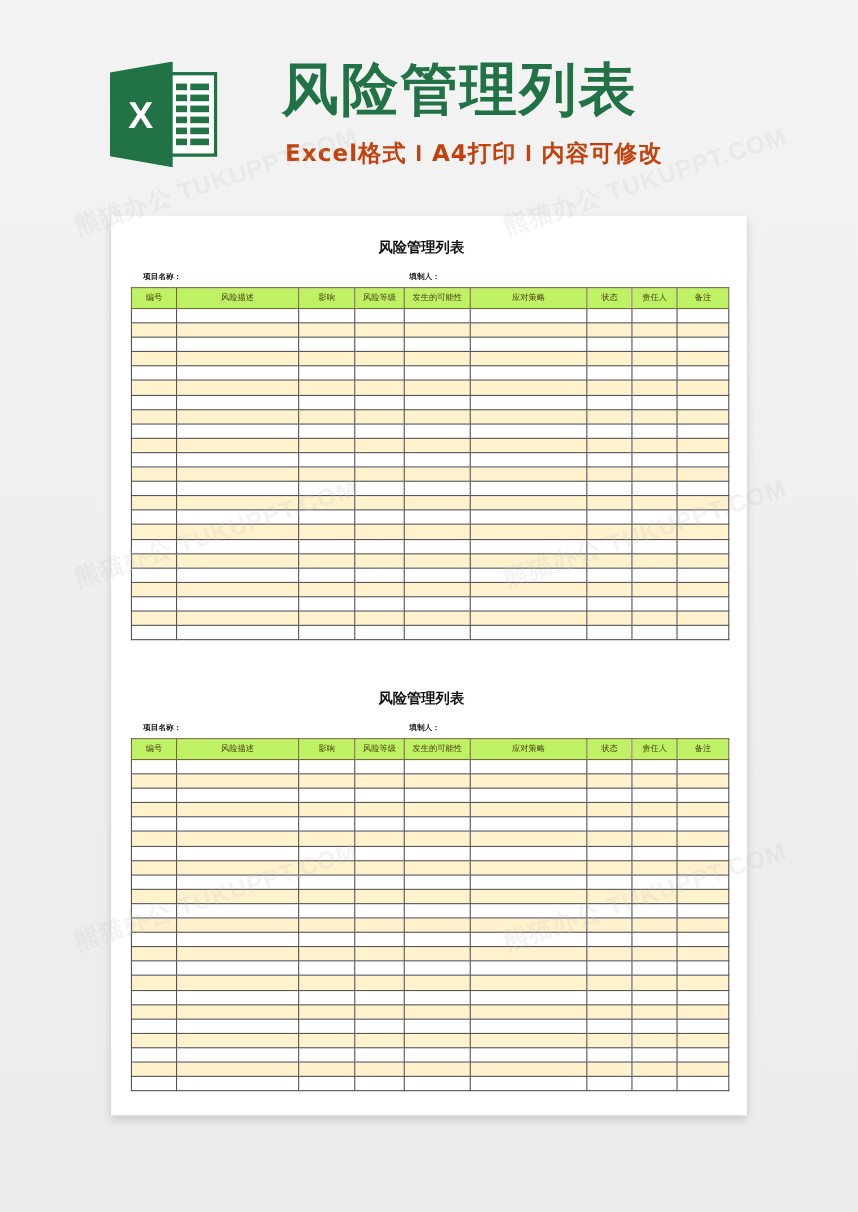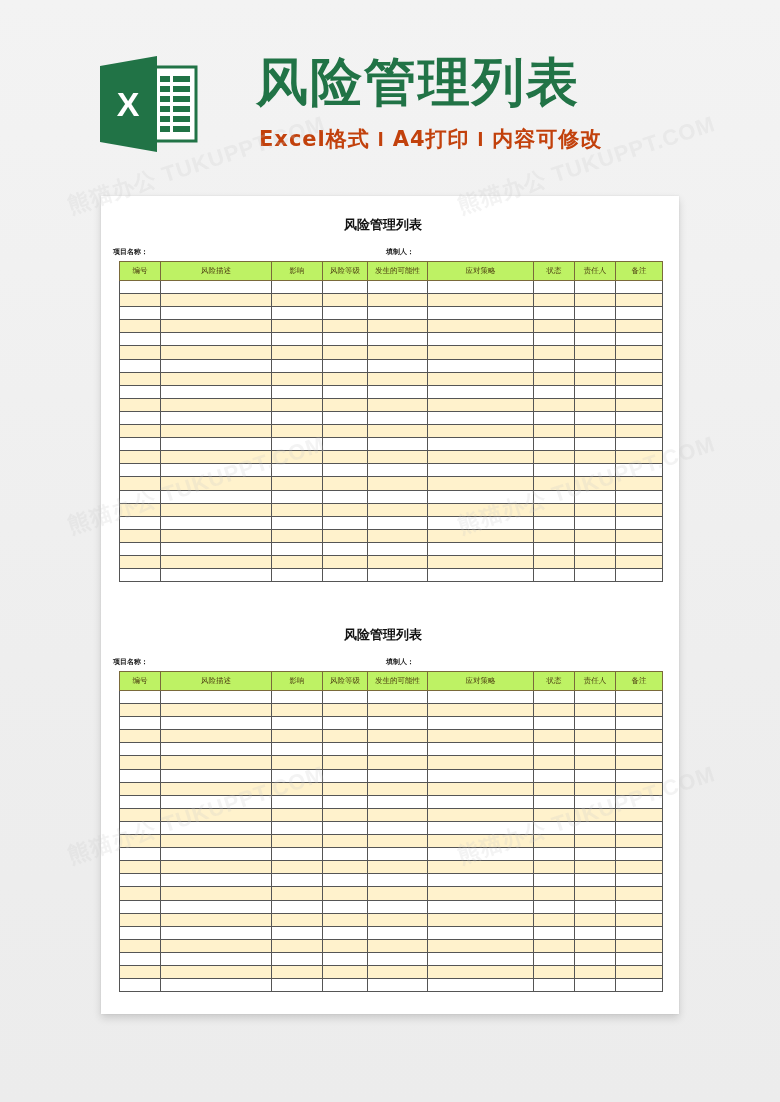--- a/index.html
+++ b/index.html
@@ -26,22 +26,22 @@
     position: absolute; left: 101px; top: 196px; width: 578px; height: 818px;
     background: #ffffff;
     box-shadow: 0 4px 8px rgba(0,0,0,0.15), 0 0 2px rgba(0,0,0,0.08);
   }
   .sheet { position: absolute; left: 0; width: 578px; }
   .sheet-title {
     position: absolute; left: 0; width: 564px; text-align: center;
     font-size: 13px; font-weight: bold; color: #111; top: 20px;
   }
   .meta { position: absolute; top: 51px; font-size: 7px; font-weight: bold; color: #222; }
-  .meta.project { left: 12px; }
-  .meta.maker { left: 285px; }
+  .meta.project { left: 29px; }
+  .meta.maker { left: 271px; }
   table.risk {
     position: absolute; left: 18px; top: 65px; width: 543px;
     border-collapse: collapse; table-layout: fixed;
   }
   table.risk th, table.risk td {
     border: 1px solid #555; padding: 0; font-size: 7.5px; text-align: center;
     overflow: hidden; white-space: nowrap;
   }
   table.risk th {
     background: #bef264; height: 18px; font-weight: normal; color: #4a3b10;

